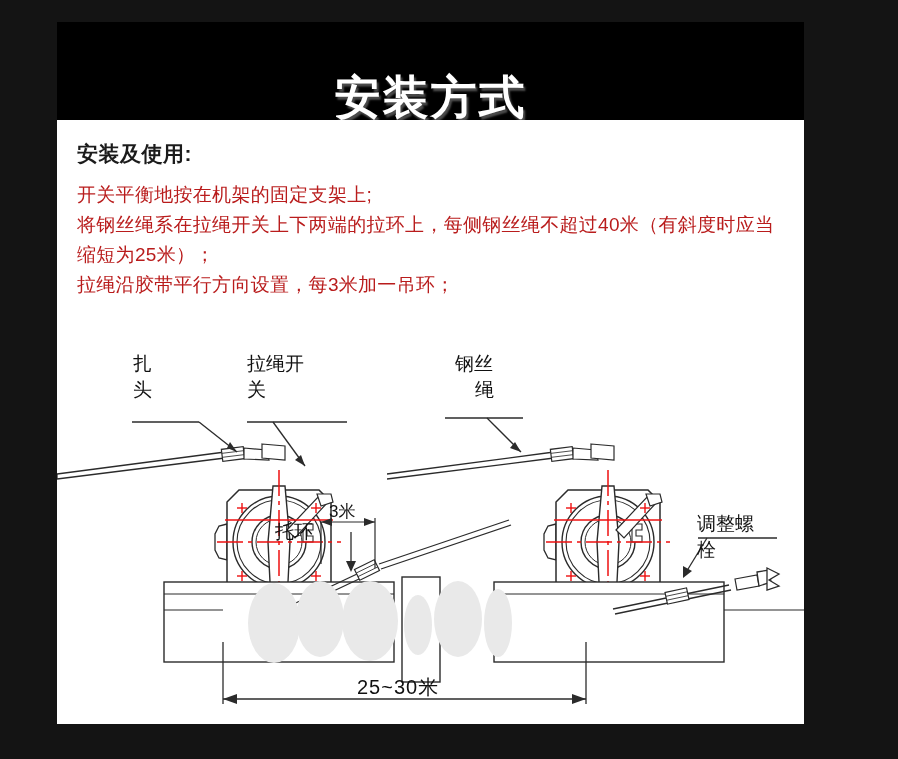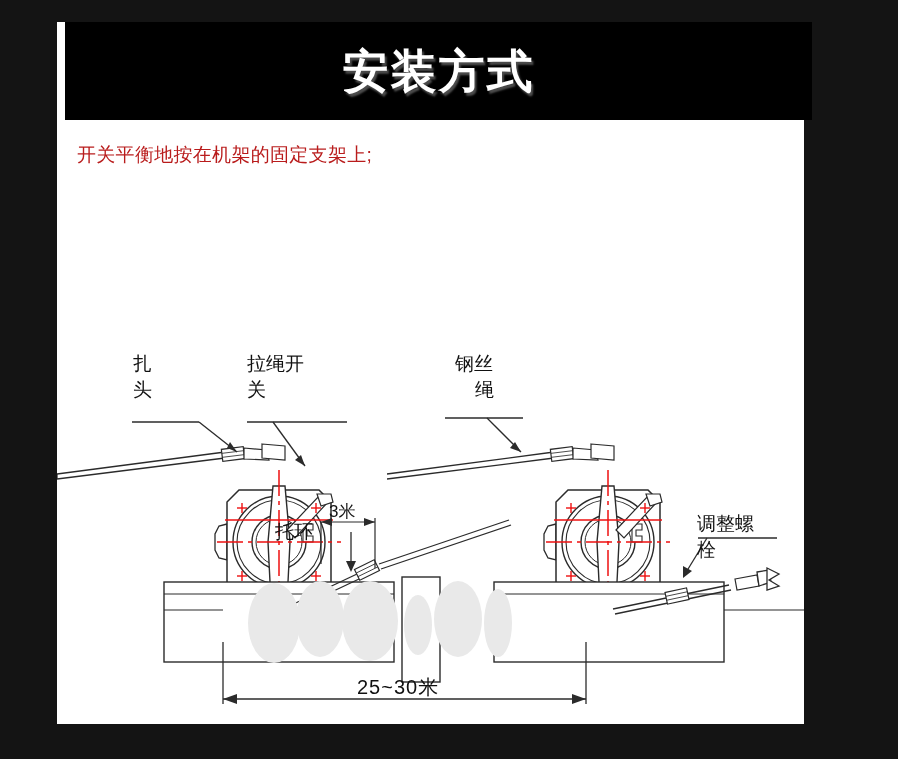--- a/index.html
+++ b/index.html
@@ -29,23 +29,22 @@
   }
   
   .banner {
     position: absolute;
     left: 0;
     top: 0;
     width: 747px;
     height: 98px;
     background: #000000;
     display: flex;
-    align-items: center;
+    align-items: flex-end;
     justify-content: center;
-    margin-left: 8px;
   }
   .banner-title {
     color: #ffffff;
     font-size: 46px;
     font-weight: bold;
     letter-spacing: 2px;
     line-height: 1;
     text-shadow: 2px 3px 2px rgba(255,255,255,0.30);
   }
   
@@ -97,21 +96,24 @@
 <body>
 
 <div class="page">
   <div class="card">
 
     <div class="banner">
       <div class="banner-title">安装方式</div>
     </div>
 
     <div class="body-wrap">
+      <div class="section-heading">安装及使用:</div>
       <div class="para-line">开关平衡地按在机架的固定支架上;</div>
+      <div class="para-line wrap">将钢丝绳系在拉绳开关上下两端的拉环上，每侧钢丝绳不超过40米（有斜度时应当缩短为25米）；</div>
+      <div class="para-line">拉绳沿胶带平行方向设置，每3米加一吊环；</div>
     </div>
 
     <div class="diagram">
       <svg width="747" height="382" viewBox="0 0 747 382">
         <defs>
           <g id="switchUnit">
 
             <path d="M -52 -18 L -60 -16 L -64 -8 L -64 8 L -60 16 L -52 18 Z" fill="#fff" stroke="#2b2b2b" stroke-width="1.3"></path>
             <path d="M -52 -40 L -52 40 L -40 52 L 40 52 L 52 40 L 52 -40 L 40 -52 L -40 -52 Z" fill="#fff" stroke="#2b2b2b" stroke-width="1.5"></path>
             <circle cx="0" cy="0" r="46" fill="#fff" stroke="#2b2b2b" stroke-width="1.4"></circle>

